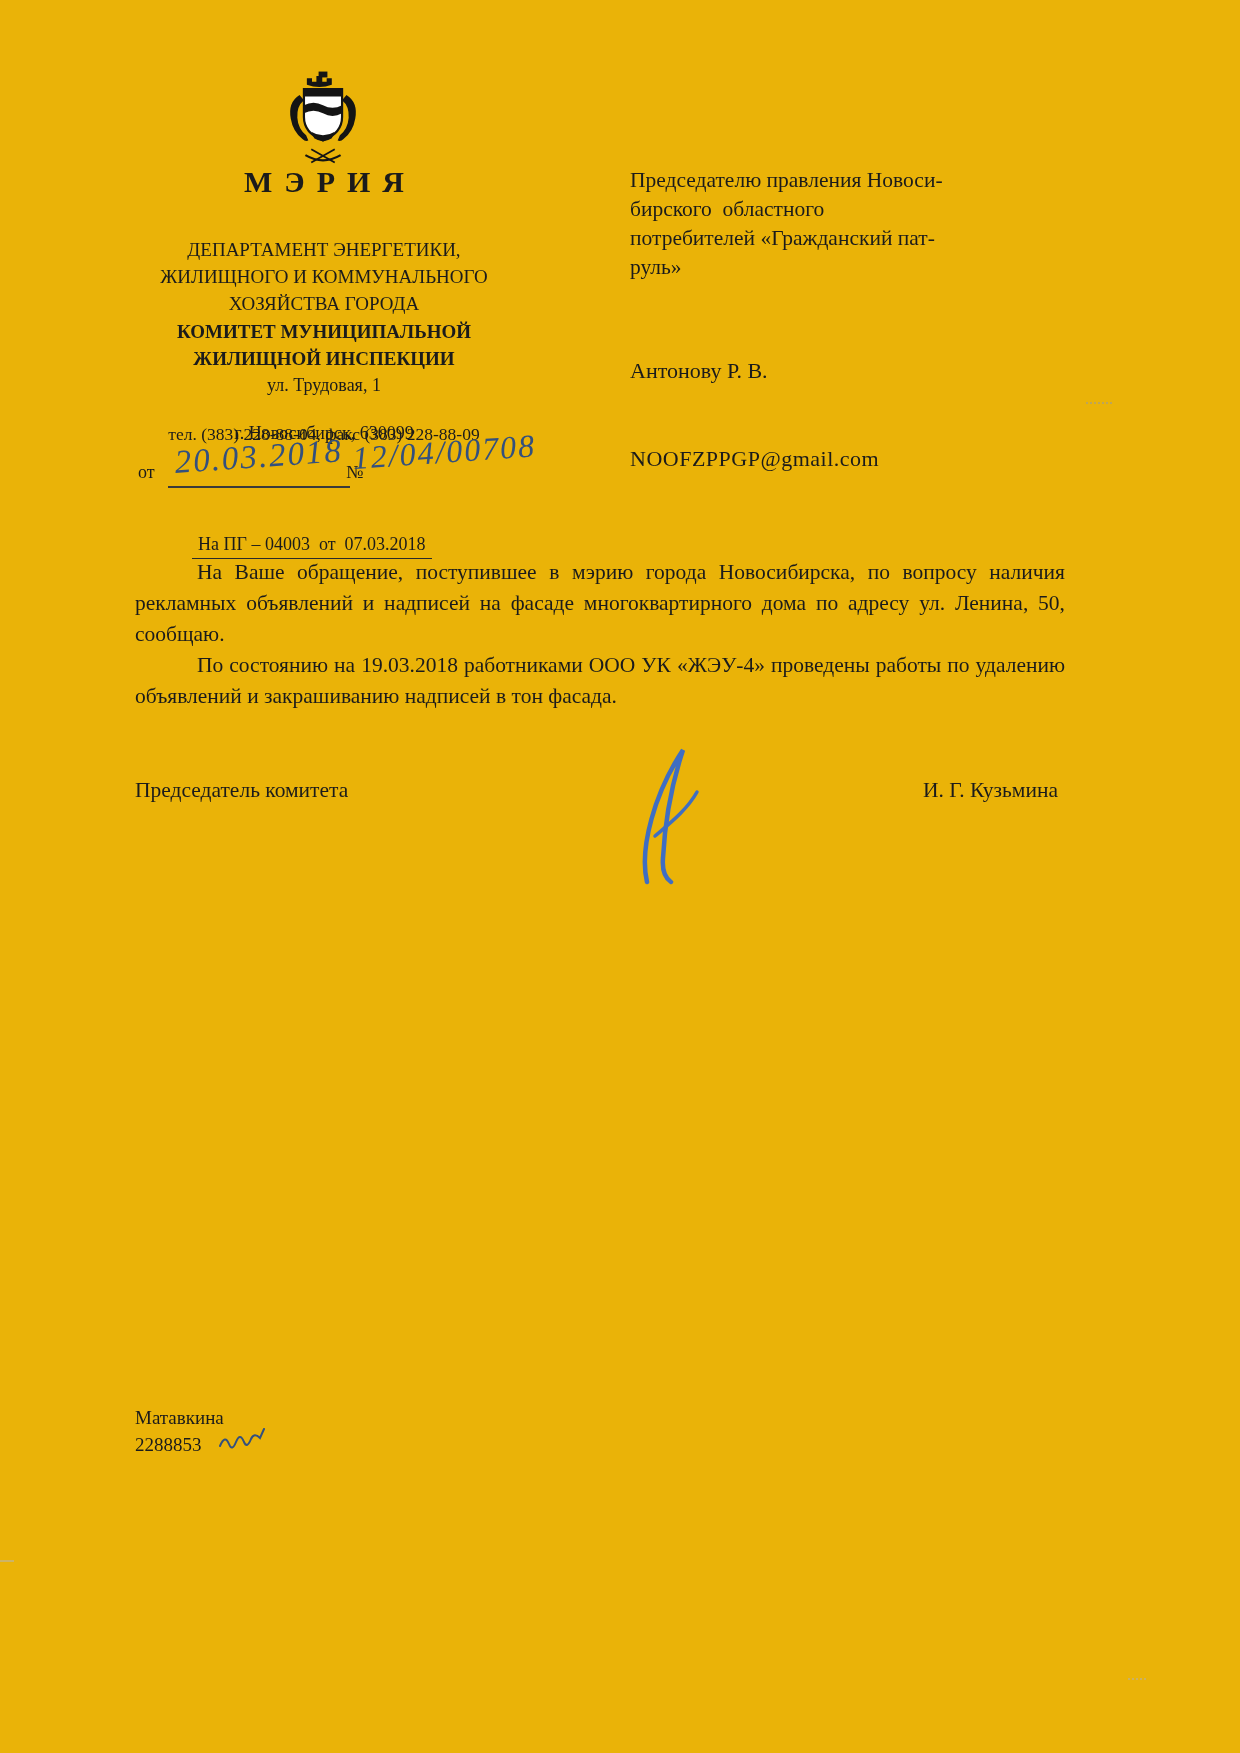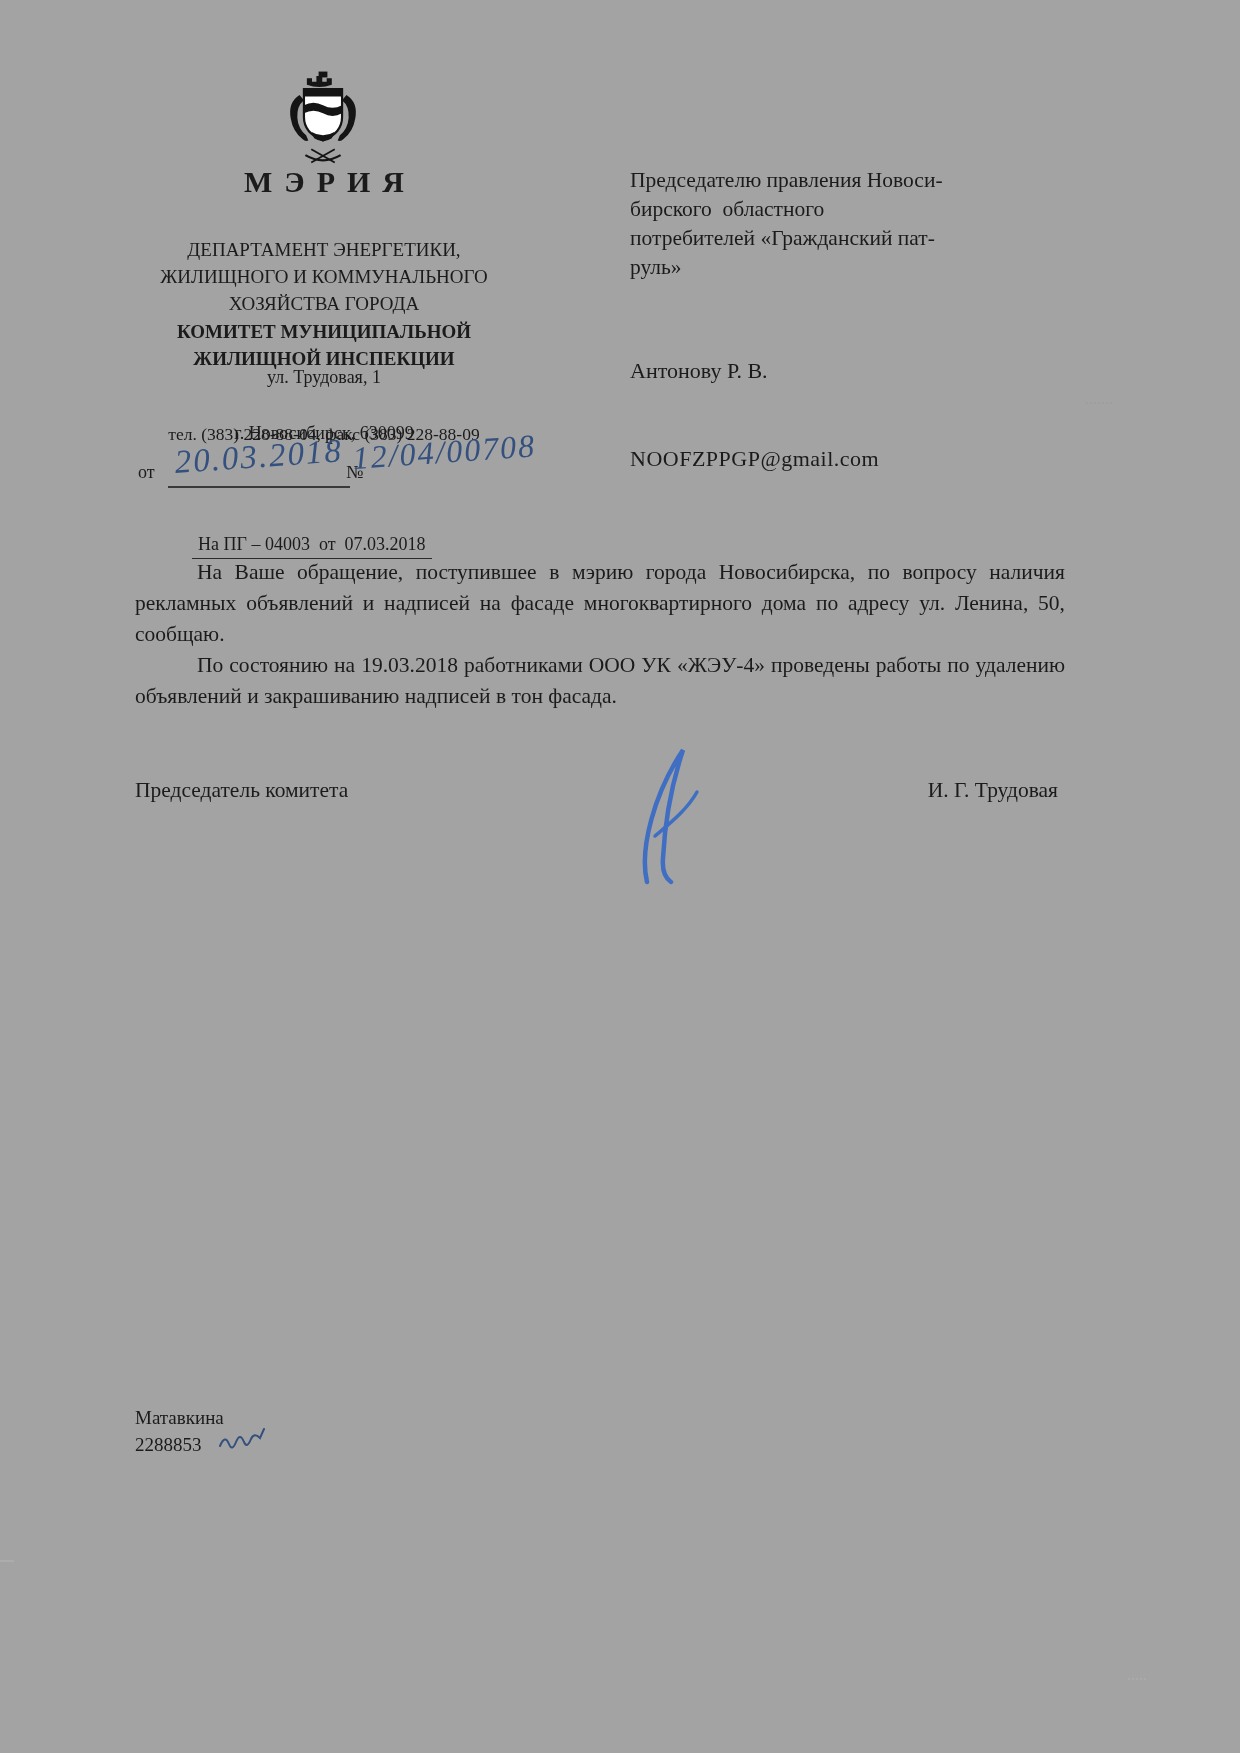--- a/index.html
+++ b/index.html
@@ -1,19 +1,19 @@
 <!DOCTYPE html>
 <html><head>
 <meta charset="utf-8">
 <style>
   * { margin:0; padding:0; box-sizing:border-box; }
   html,body { background:#ffffff; }
   .page {
     position:relative; width:1240px; height:1753px; margin:0 auto;
-    background:#a3a3a3; color:#1b1b1b;
+    background:#eab308; color:#1b1b1b;
     font-family:"Liberation Serif", serif;
     overflow:hidden;
   }
   .abs { position:absolute; }
   .center-col { left:118px; width:412px; text-align:center; }
   .pre { white-space:pre;margin-top:44px; }
 
   .org-title  { font-size:30px; font-weight:bold; letter-spacing:12px; padding-left:12px; }
   .org-sub    { font-size:26px; font-weight:bold; }
   .dept-line  { font-size:19px; line-height:27px; }
@@ -69,21 +69,21 @@
 
   <div class="abs center-col org-title" style="top:165px;">МЭРИЯ</div>
 
   <div class="abs center-col dept-line" style="top:236px;">ДЕПАРТАМЕНТ ЭНЕРГЕТИКИ,</div>
   <div class="abs center-col dept-line" style="top:263px;">ЖИЛИЩНОГО И КОММУНАЛЬНОГО</div>
   <div class="abs center-col dept-line" style="top:290px;">ХОЗЯЙСТВА ГОРОДА</div>
 
   <div class="abs center-col comm-line" style="top:318px;">КОМИТЕТ МУНИЦИПАЛЬНОЙ</div>
   <div class="abs center-col comm-line" style="top:345px;">ЖИЛИЩНОЙ ИНСПЕКЦИИ</div>
 
-  <div class="abs center-col addr-line" style="top:364px;">ул. Трудовая, 1</div>
+  <div class="abs center-col addr-line" style="top:372px;">ул. Трудовая, 1</div>
   <div class="abs center-col addr-line" style="top:420px;">г. Новосибирск, 630099</div>
 
   <div class="abs center-col phone-line" style="top:424px;">тел. (383) 228-88-04, факс (383) 228-88-09</div>
 
   <div class="abs" style="left:138px; top:444px; width:440px; height:54px;">
     <span class="abs" style="left:0; top:18px; font-size:18px;">от</span>
     <div class="abs" style="left:30px; top:42px; width:182px; border-bottom:2px solid #3a3a3a;"></div>
     <span class="abs hw" style="left:38px; top:0px; font-size:33px;">20.03.2018</span>
     <span class="abs" style="left:208px; top:18px; font-size:18px;">№</span>
     <span class="abs hw" style="left:216px; top:-4px; font-size:32px;">12/04/00708</span>
@@ -109,21 +109,21 @@
 
   <div class="abs sig-title" style="left:135px; top:778px;">Председатель комитета</div>
 
   <div class="abs" style="left:625px; top:740px; width:100px; height:150px;">
     <svg width="100" height="150" viewBox="0 0 100 150" aria-hidden="true">
       <path d="M22 142 C 14 108, 30 52, 58 10 C 48 40, 40 80, 38 118 C 37 130, 40 138, 46 142" fill="none" stroke="#3f6ec2" stroke-width="4.5" stroke-linecap="round"></path>
       <path d="M30 96 C 44 84, 62 70, 72 52" fill="none" stroke="#3f6ec2" stroke-width="3.5" stroke-linecap="round"></path>
     </svg>
   </div>
 
-  <div class="abs sig-name" style="left:830px; top:778px; width:228px;">И. Г. Трудовая</div>
+  <div class="abs sig-name" style="left:830px; top:778px; width:228px;">И. Г. Кузьмина</div>
 
   <div class="abs footer-line" style="left:135px; top:1404px;">Матавкина</div>
   <div class="abs footer-line" style="left:135px; top:1431px;">2288853</div>
   <div class="abs" style="left:216px; top:1428px; width:50px; height:26px;">
     <svg width="50" height="26" viewBox="0 0 50 26" aria-hidden="true">
       <path d="M4 18 q5 -12 9 -2 q3 8 7 -2 q4 -10 8 0 q3 7 7 -3 q3 -7 9 -1 l4 -9" fill="none" stroke="#33507e" stroke-width="2" stroke-linecap="round"></path>
     </svg>
   </div>
 
   <div class="artifact" style="left:1086px; top:402px; width:26px; border-bottom:2px dotted #9a9a9a;"></div>

